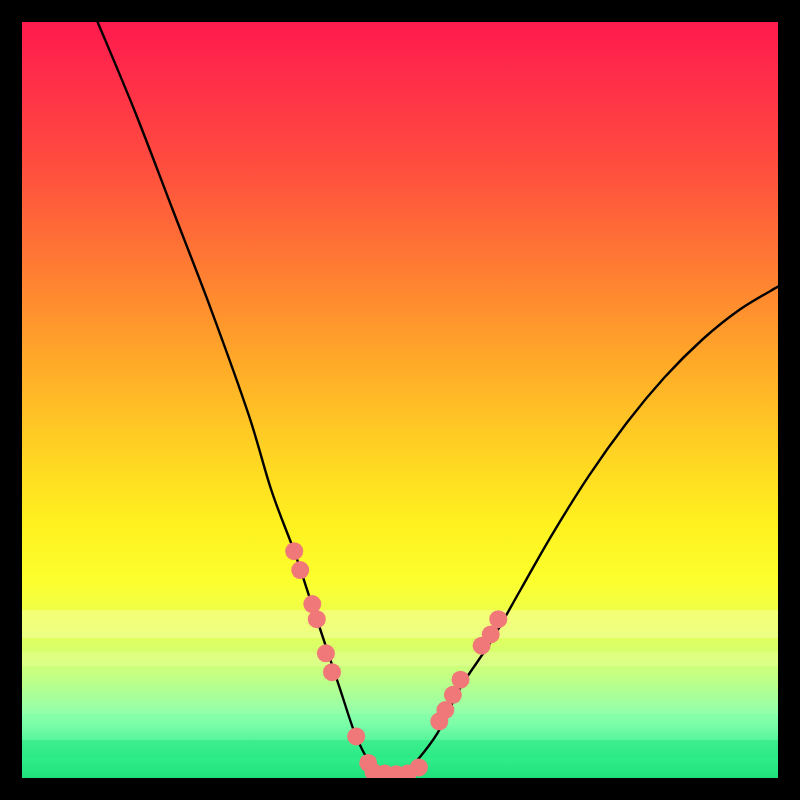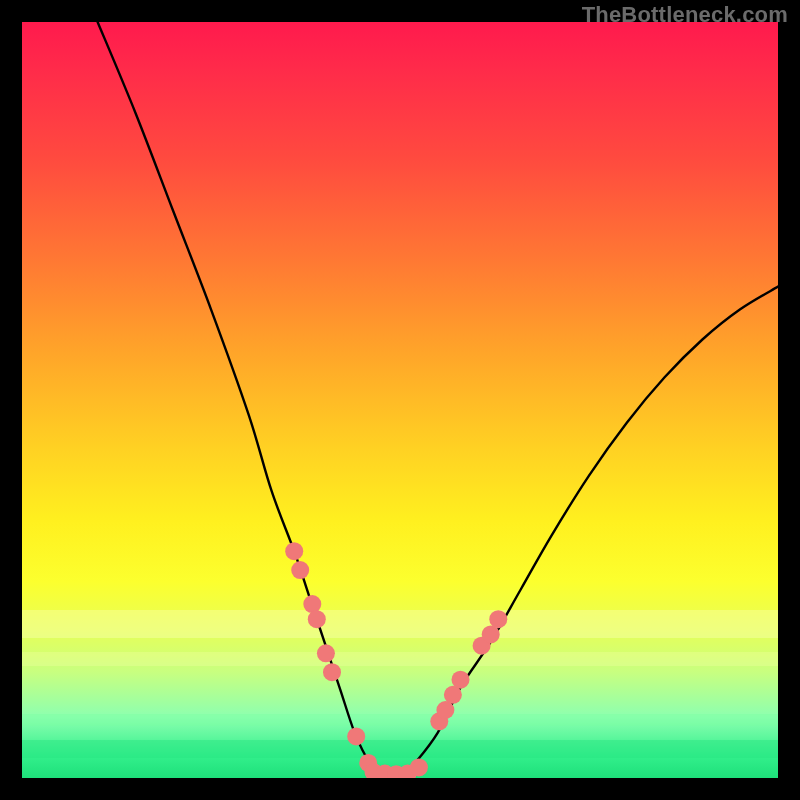--- a/index.html
+++ b/index.html
@@ -106,14 +106,13 @@
           <circle cx="423.4" cy="688.0" r="9" fill="#f07878"></circle>
           <circle cx="430.9" cy="672.8" r="9" fill="#f07878"></circle>
           <circle cx="438.5" cy="657.7" r="9" fill="#f07878"></circle>
           <circle cx="459.6" cy="623.7" r="9" fill="#f07878"></circle>
           <circle cx="468.7" cy="612.4" r="9" fill="#f07878"></circle>
           <circle cx="476.3" cy="597.2" r="9" fill="#f07878"></circle>
         </g>
     </svg>
   </div>
 
-  <div class="attribution">TheBottleneck.com</div>
 </div>
 
 </body></html>

